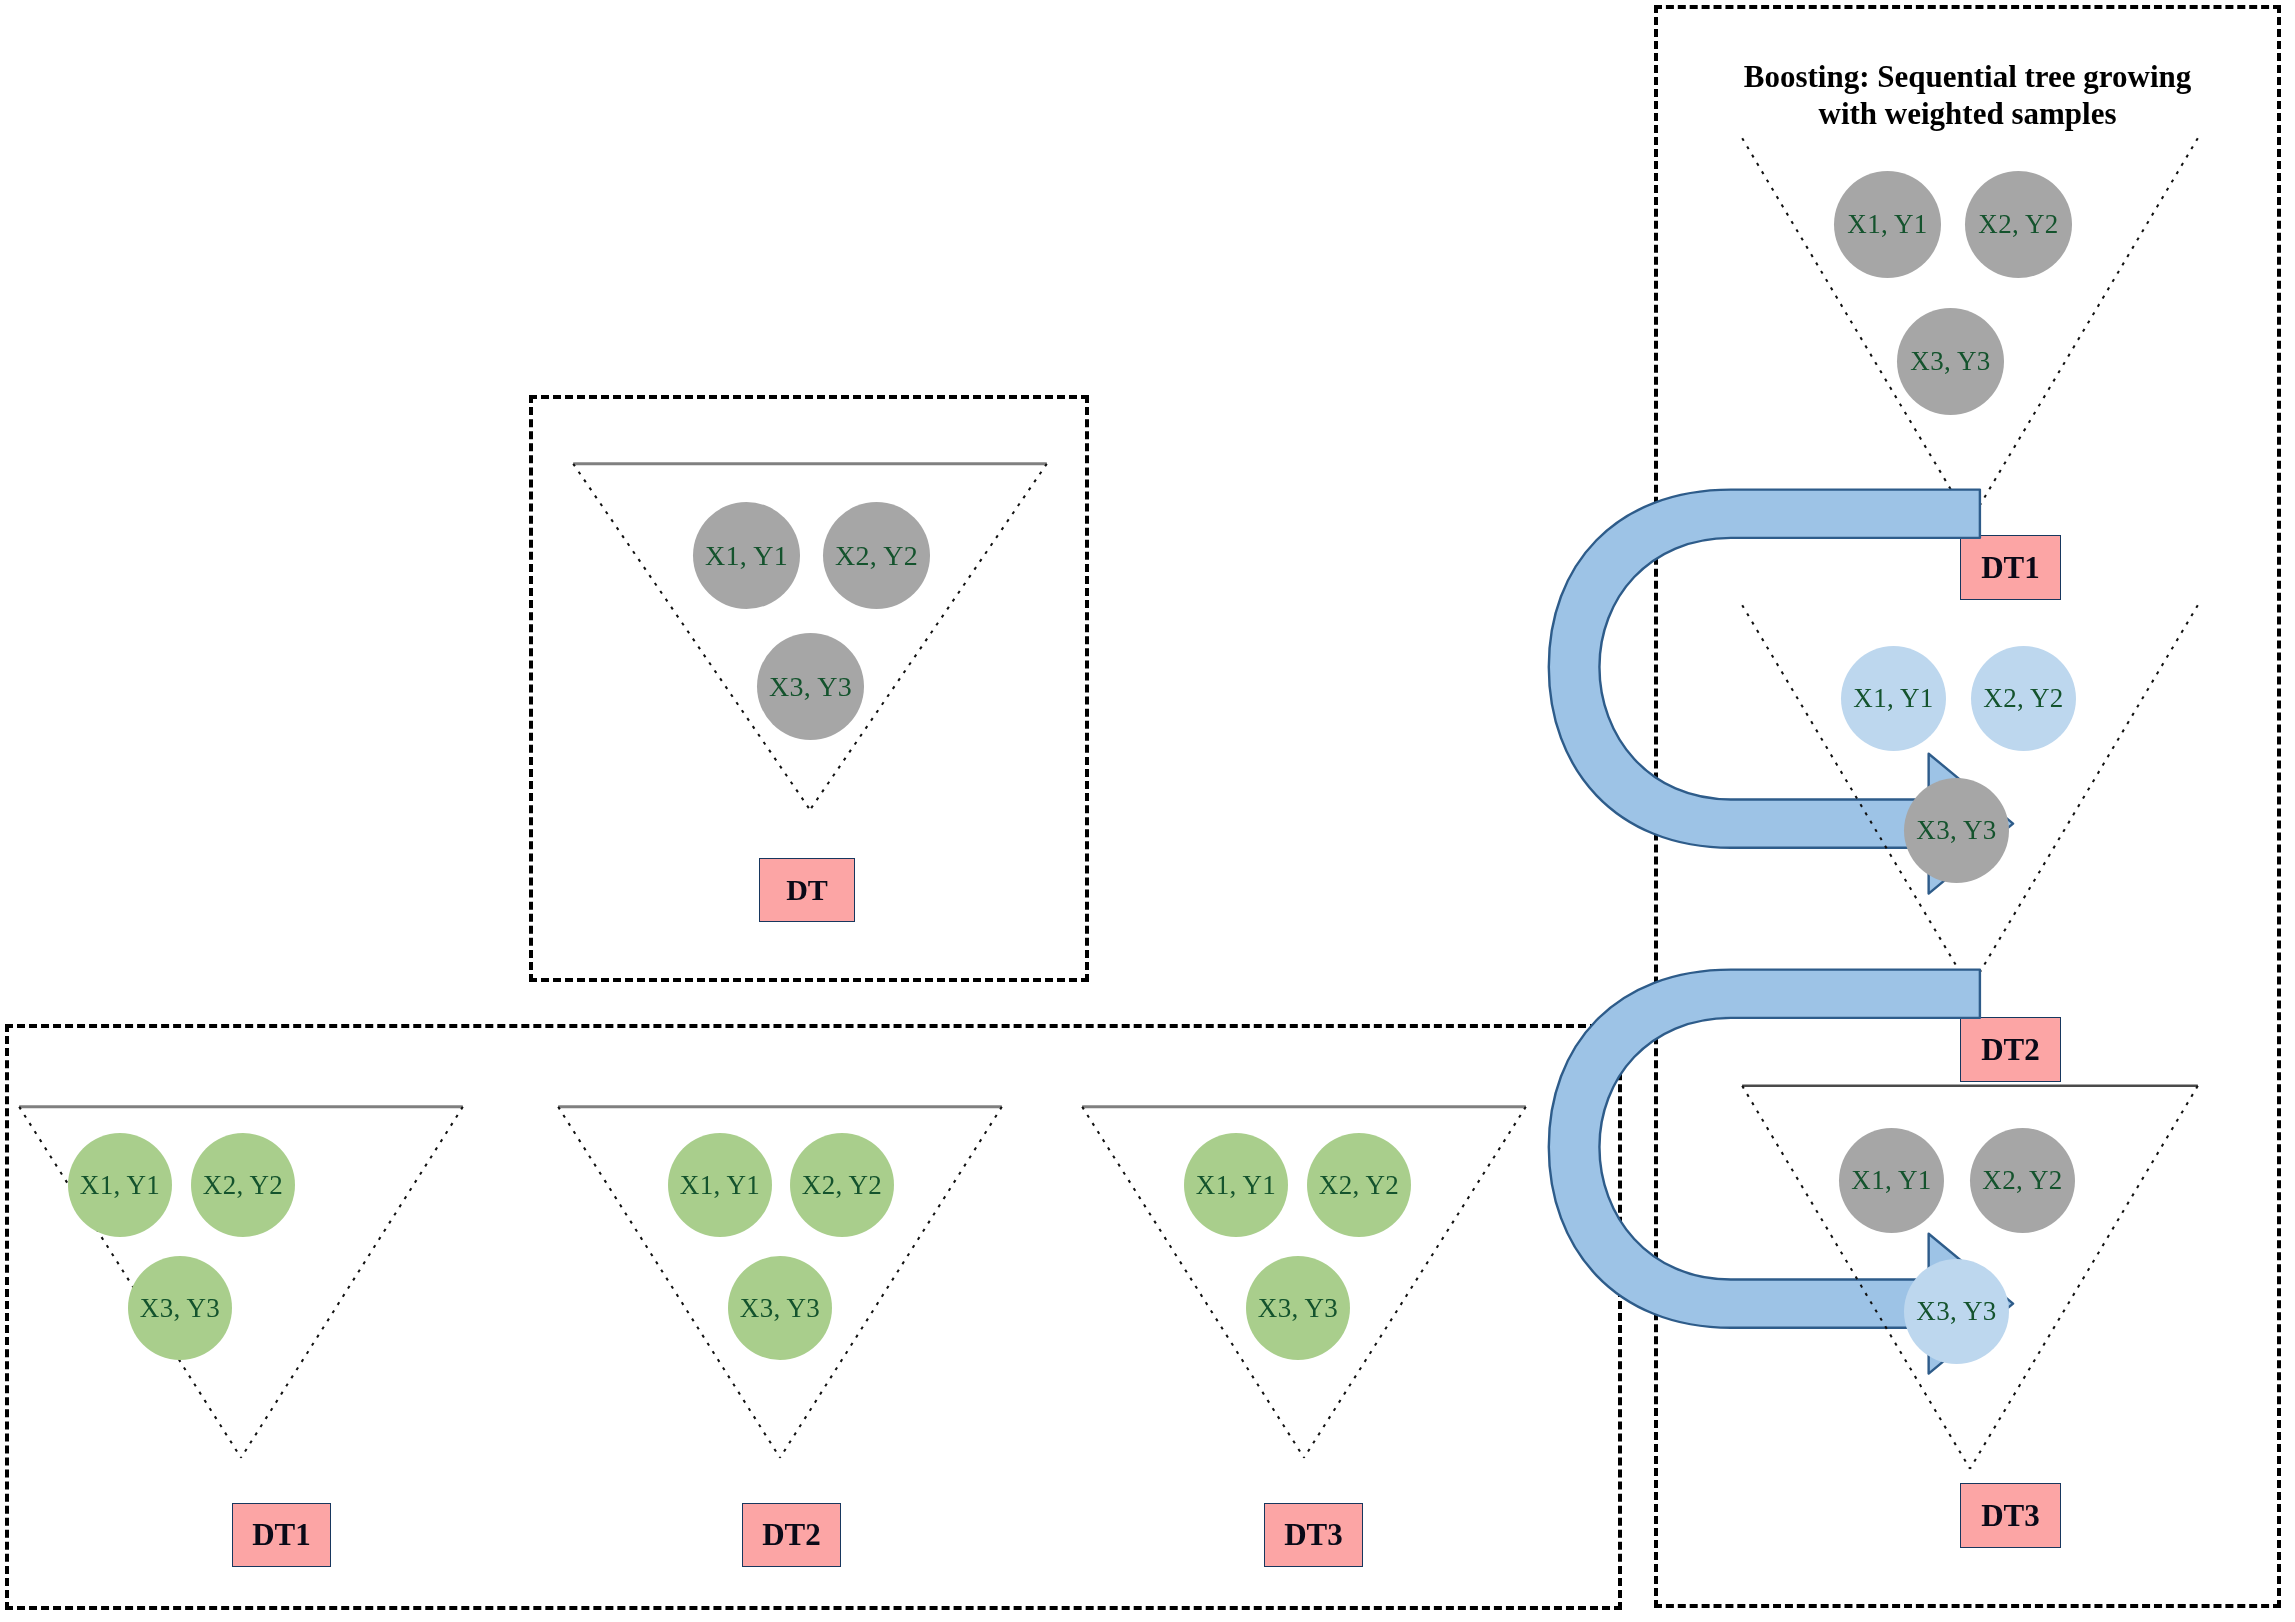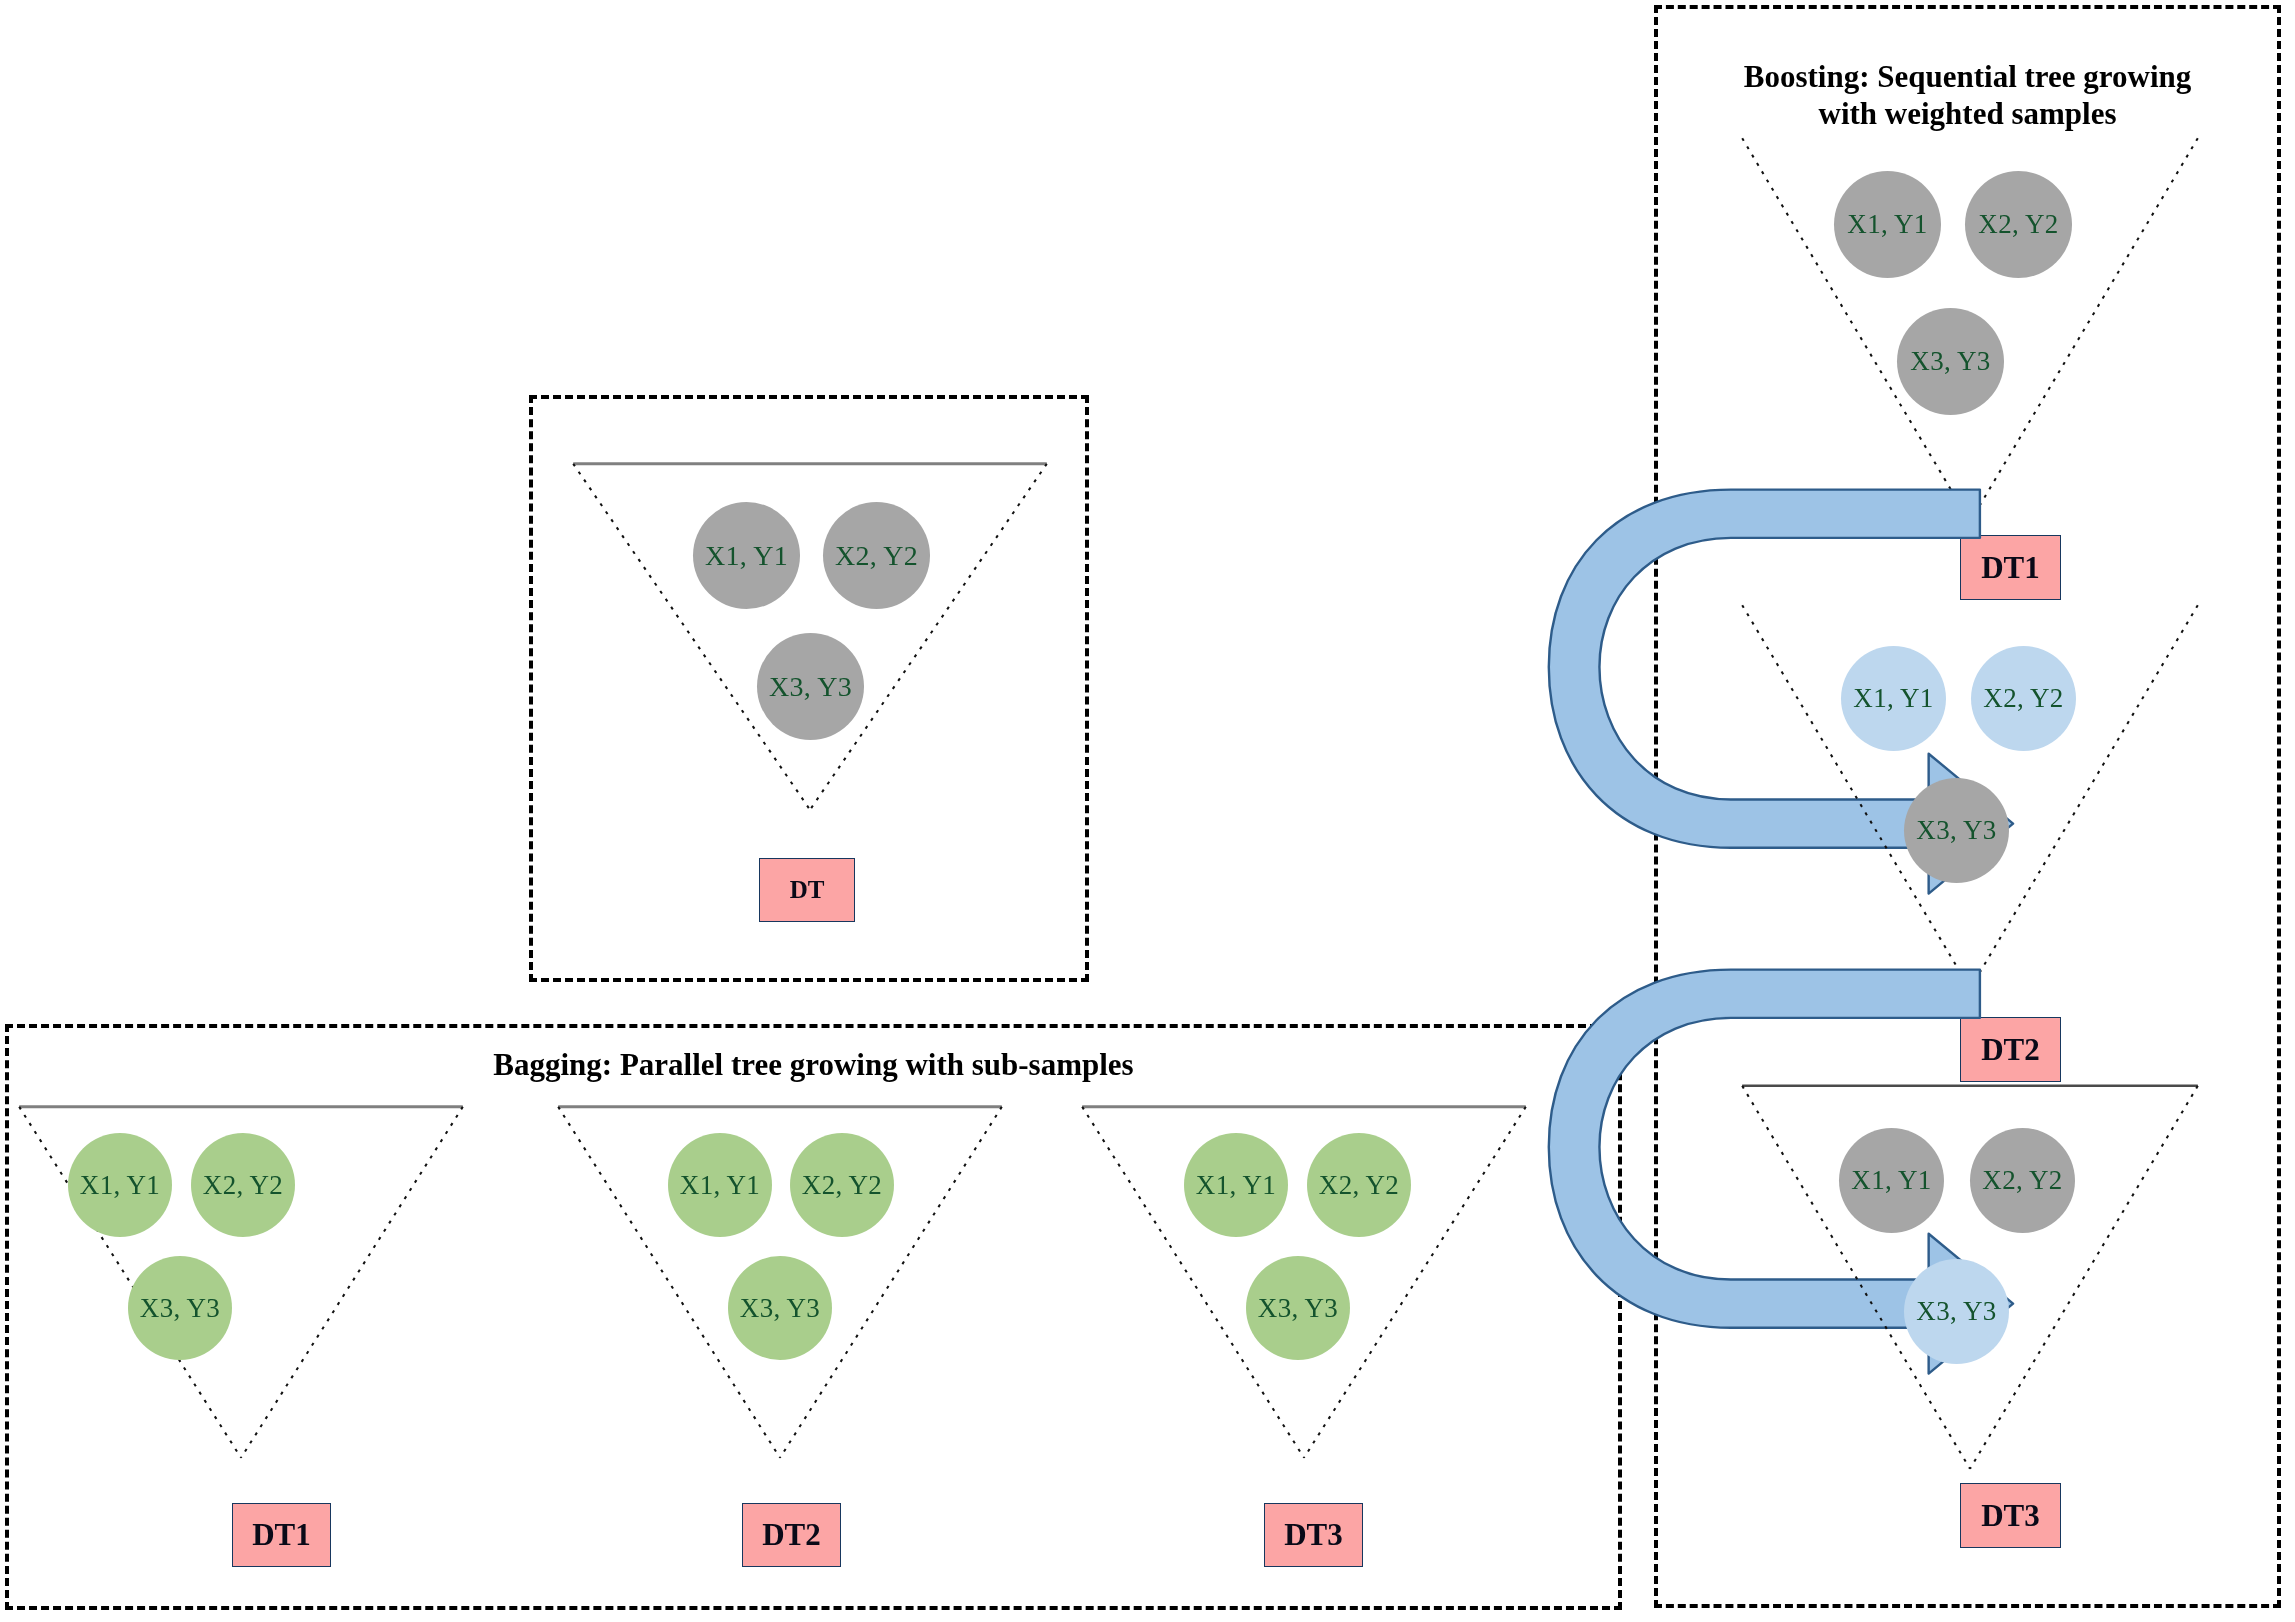--- a/index.html
+++ b/index.html
@@ -96,25 +96,24 @@
       <line x1="2" y1="3" x2="788" y2="3" stroke="#808080" stroke-width="5"></line>
       <line x1="2" y1="3" x2="395" y2="578" stroke="#111111" stroke-width="3.4" stroke-dasharray="5,11"></line>
       <line x1="788" y1="3" x2="395" y2="578" stroke="#111111" stroke-width="3.4" stroke-dasharray="5,11"></line>
     </svg>
   </div>
 
   <div class="node gray" style="left:693px; top:502px; width:107px; height:107px; font-size:28px;">X1, Y1</div>
   <div class="node gray" style="left:823px; top:502px; width:107px; height:107px; font-size:28px;">X2, Y2</div>
   <div class="node gray" style="left:757px; top:633px; width:107px; height:107px; font-size:28px;">X3, Y3</div>
 
-  <div class="dtbox" style="left:759px; top:858px; width:96px; height:64px; font-size:25px;">DT</div>
+  <div class="dtbox" style="left:759px; top:858px; width:96px; height:64px; font-size:30px;">DT</div>
 
   <div class="panel" style="left:4.8px; top:1024px; width:1617px; height:586px;">
   </div>
-  <div class="panel-title" style="left:11px; top:1047px; width:1605px; font-size:31px;">Bagging: Parallel tree growing with sub-samples</div>
 
   <div class="tri" style="left:18px; top:1105px; width:446px; height:354px;">
     <svg viewBox="0 0 740 588" preserveAspectRatio="none">
       <line x1="2" y1="3" x2="738" y2="3" stroke="#808080" stroke-width="5"></line>
       <line x1="2" y1="3" x2="370" y2="586" stroke="#111111" stroke-width="3.4" stroke-dasharray="5,11"></line>
       <line x1="738" y1="3" x2="370" y2="586" stroke="#111111" stroke-width="3.4" stroke-dasharray="5,11"></line>
     </svg>
   </div>
   <div class="node green" style="left:68px; top:1133px; width:104px; height:104px; font-size:27px;">X1, Y1</div>
   <div class="node green" style="left:191px; top:1133px; width:104px; height:104px; font-size:27px;">X2, Y2</div>

